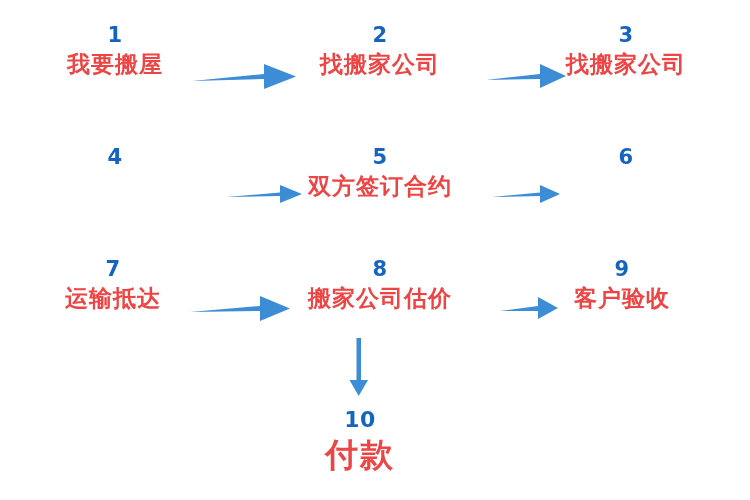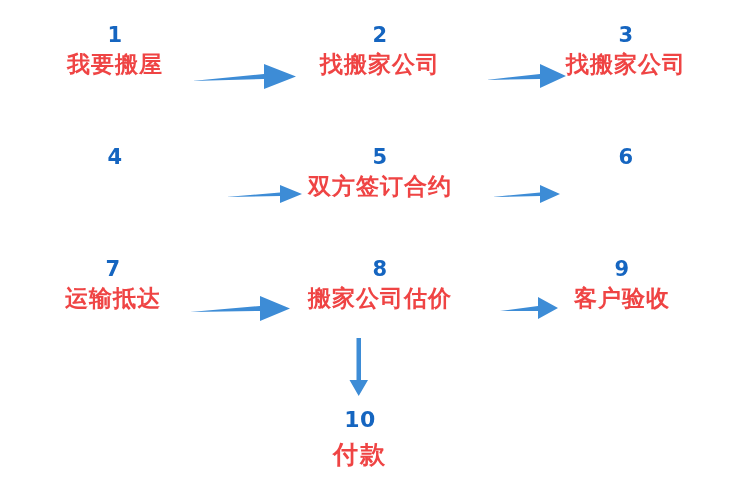--- a/index.html
+++ b/index.html
@@ -40,21 +40,21 @@
     font-weight: bold;
     line-height: 32px;
     color: #ef4444;
     letter-spacing: 1px;
   }
   .step.final .step-num {
     font-size: 22px;
     line-height: 28px;
   }
   .step.final .step-label {
-    font-size: 25px;
+    font-size: 33px;
     line-height: 42px;
     letter-spacing: 2px;
   }
 
   
   .arrow {
     position: absolute;
   }
   .arrow svg {
     display: block;

